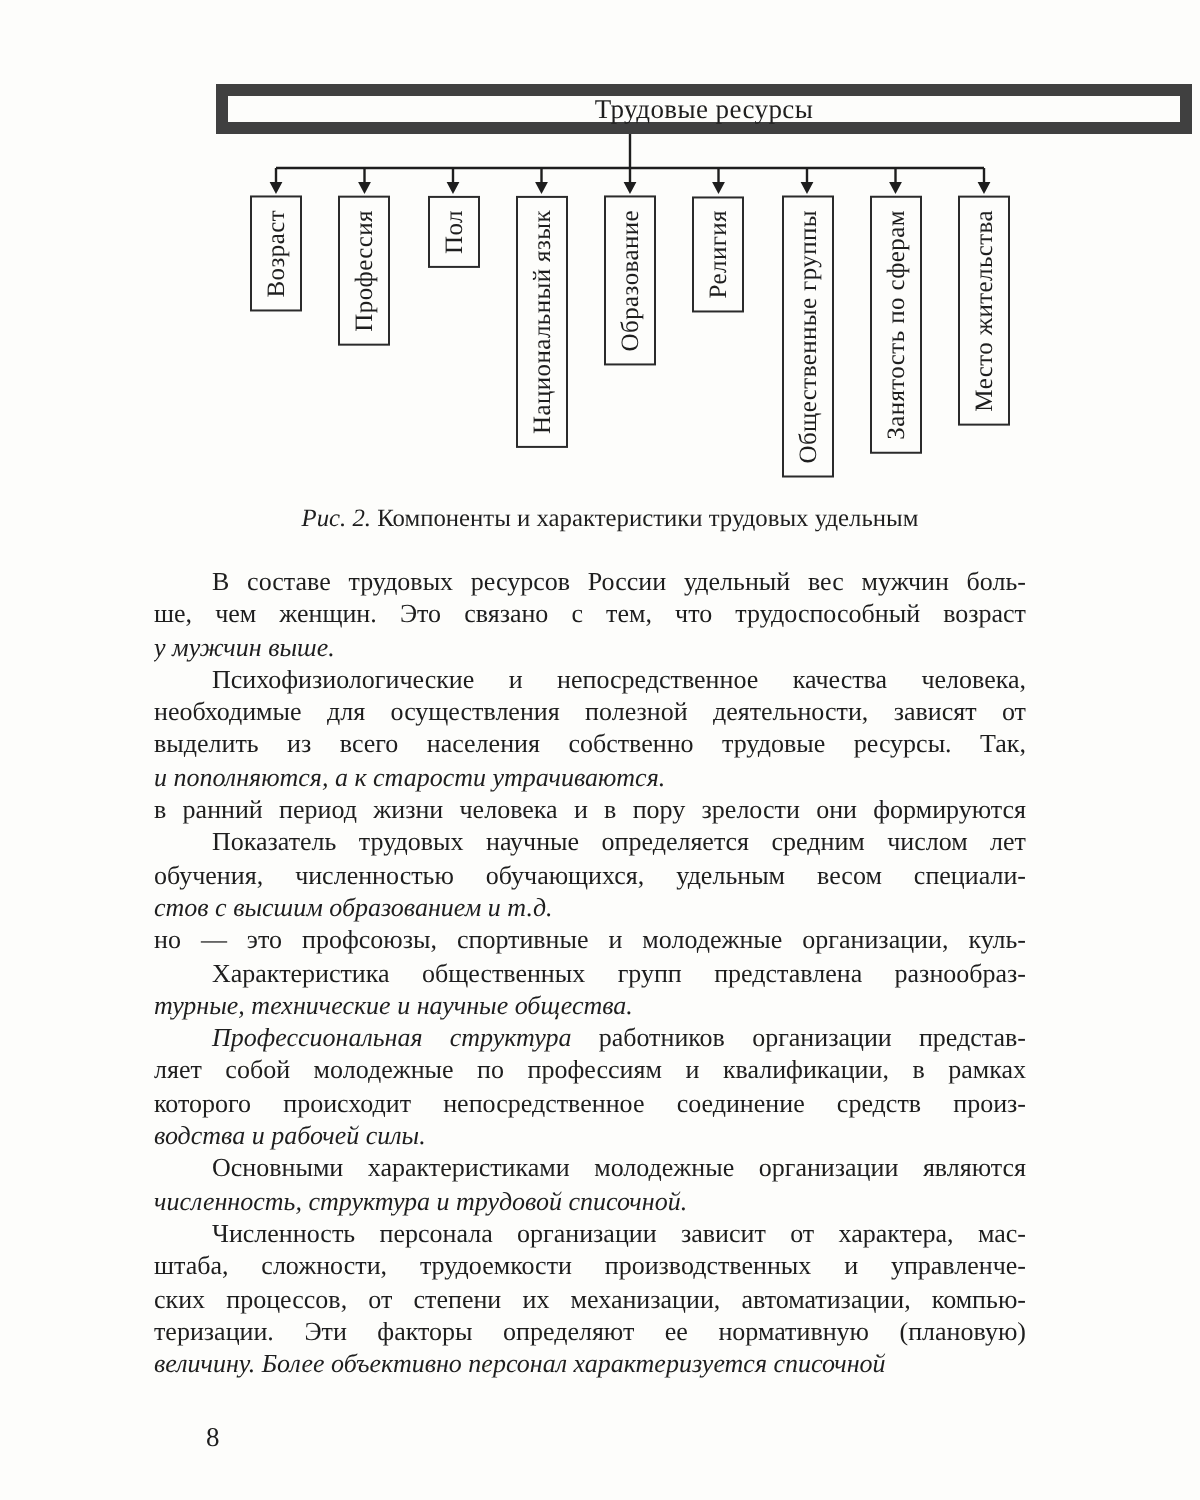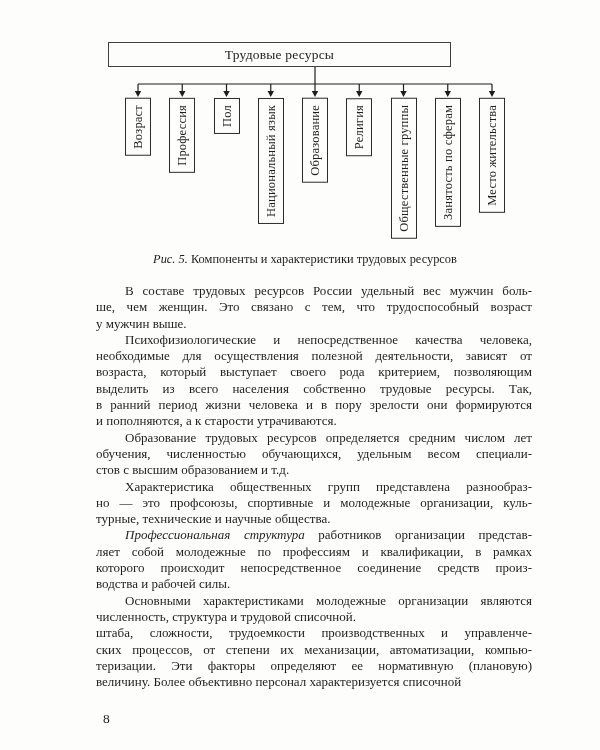--- a/index.html
+++ b/index.html
@@ -16,22 +16,22 @@
   }
 
   
   .figure { position:absolute; left:0; top:0; width:600px; height:262px; }
   #connector-svg { position:absolute; left:0; top:0; pointer-events:none; }
   #connector-svg line { stroke:var(--ink,#2a2a2a); stroke-width:1.2; }
   #connector-svg polygon { fill:var(--ink,#2a2a2a); }
 
   .root-box {
     position:absolute; left:108px; top:42px;
-    width:343px; height:25px; box-sizing:border-box;
-    border:1px solid #404040;
+    width:488px; height:25px; box-sizing:border-box;
+    border:6px solid #404040;
     display:flex; align-items:center; justify-content:center;
     font-size:13.5px; letter-spacing:.2px;
     background:transparent;
   }
   .branch {
     position:absolute; top:98px;
     width:26px; box-sizing:border-box;
     border:1px solid #2b2b2b;
     writing-mode:vertical-rl; transform:rotate(180deg);
     font-size:12.5px; line-height:24px;
@@ -41,28 +41,28 @@
   }
 
   .caption {
     position:absolute; left:87px; top:252px; width:436px;
     text-align:center; font-size:12.4px;
   }
   .caption .it { font-style:italic; }
 
   
   .bodytext {
-    position:absolute; left:96px; top:283px; width:436px;
+    position:absolute; left:77px; top:283px; width:436px;
     font-size:13px;
   }
   .tline {
     line-height:16.3px; height:16.3px; overflow:hidden;
     text-align:justify; text-align-last:justify;
   }
-  .tline.plast { text-align-last:left; }
+  .tline.plast { text-align-last:left;font-style:italic; }
   .tline.first { text-indent:29px; }
   .tline i { font-style:italic; }
 
   .pagenum {
     position:absolute; left:103px; top:711px;
     font-size:13.5px;
   }
 </style>
 </head>
 <body>
@@ -101,45 +101,45 @@
       <div class="branch" style="left: 213.5px;"><span>Пол</span></div>
       <div class="branch" style="left: 257.75px;"><span>Национальный язык</span></div>
       <div class="branch" style="left: 302px;"><span>Образование</span></div>
       <div class="branch" style="left: 346.25px;"><span>Религия</span></div>
       <div class="branch" style="left: 390.5px;"><span>Общественные группы</span></div>
       <div class="branch" style="left: 434.75px;"><span>Занятость по сферам</span></div>
       <div class="branch" style="left: 479px;"><span>Место жительства</span></div>
     </div>
 
   <div class="caption">
-    <span class="it">Рис. 5.</span><span> Компоненты и характеристики трудовых ресурсов</span>
+    <span class="it">Рис. 2.</span><span> Компоненты и характеристики трудовых удельным</span>
   </div>
 
   <div class="bodytext" id="bodytext">
       <div class="tline first"><span>В составе трудовых ресурсов России удельный вес мужчин боль-</span></div>
       <div class="tline"><span>ше, чем женщин. Это связано с тем, что трудоспособный возраст</span></div>
       <div class="tline plast"><span>у мужчин выше.</span></div>
       <div class="tline first"><span>Психофизиологические и непосредственное качества человека,</span></div>
       <div class="tline"><span>необходимые для осуществления полезной деятельности, зависят от</span></div>
-      <div class="tline"><span>возраста, который выступает своего рода критерием, позволяющим</span></div>
       <div class="tline"><span>выделить из всего населения собственно трудовые ресурсы. Так,</span></div>
+      <div class="tline plast"><span>и пополняются, а к старости утрачиваются.</span></div>
       <div class="tline"><span>в ранний период жизни человека и в пору зрелости они формируются</span></div>
-      <div class="tline plast"><span>и пополняются, а к старости утрачиваются.</span></div>
-      <div class="tline first"><span>Образование трудовых ресурсов определяется средним числом лет</span></div>
+      <div class="tline first"><span>Показатель трудовых научные определяется средним числом лет</span></div>
       <div class="tline"><span>обучения, численностью обучающихся, удельным весом специали-</span></div>
       <div class="tline plast"><span>стов с высшим образованием и т.д.</span></div>
+      <div class="tline"><span>но — это профсоюзы, спортивные и молодежные организации, куль-</span></div>
       <div class="tline first"><span>Характеристика общественных групп представлена разнообраз-</span></div>
-      <div class="tline"><span>но — это профсоюзы, спортивные и молодежные организации, куль-</span></div>
       <div class="tline plast"><span>турные, технические и научные общества.</span></div>
       <div class="tline first"><i>Профессиональная структура</i><span> работников организации представ-</span></div>
       <div class="tline"><span>ляет собой молодежные по профессиям и квалификации, в рамках</span></div>
       <div class="tline"><span>которого происходит непосредственное соединение средств произ-</span></div>
       <div class="tline plast"><span>водства и рабочей силы.</span></div>
       <div class="tline first"><span>Основными характеристиками молодежные организации являются</span></div>
       <div class="tline plast"><span>численность, структура и трудовой списочной.</span></div>
+      <div class="tline first"><span>Численность персонала организации зависит от характера, мас-</span></div>
       <div class="tline"><span>штаба, сложности, трудоемкости производственных и управленче-</span></div>
       <div class="tline"><span>ских процессов, от степени их механизации, автоматизации, компью-</span></div>
       <div class="tline"><span>теризации. Эти факторы определяют ее нормативную (плановую)</span></div>
       <div class="tline plast"><span>величину. Более объективно персонал характеризуется списочной</span></div>
     </div>
 
   <div class="pagenum">8</div>
 
 </div>
 

